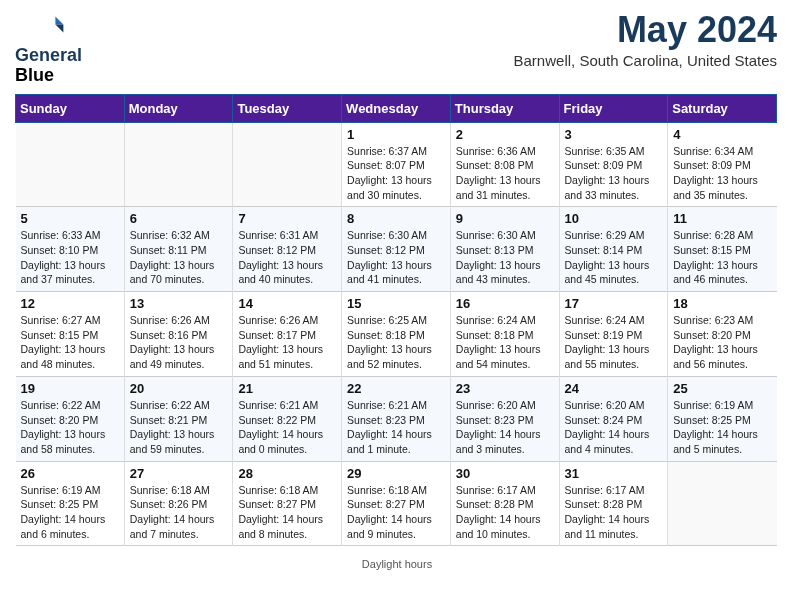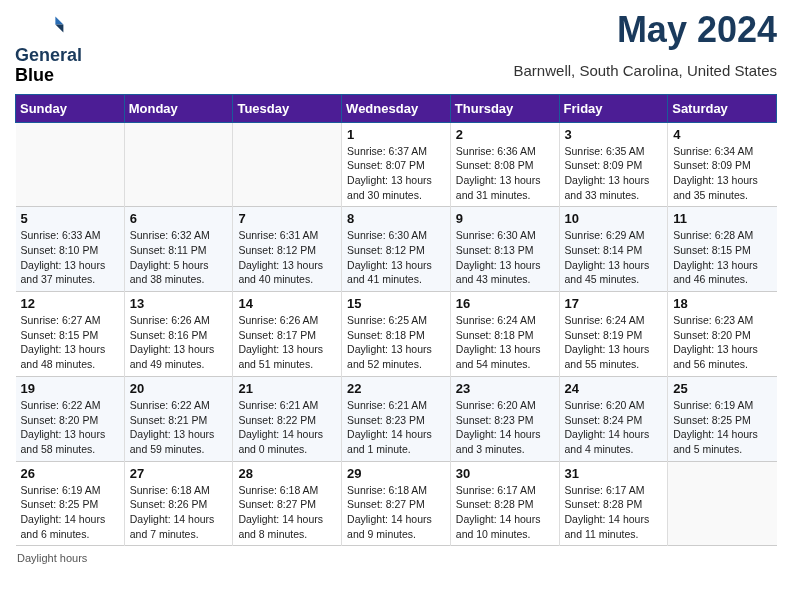--- a/index.html
+++ b/index.html
@@ -40,21 +40,21 @@
     }
     .main-title {
       font-size: 36px;
       font-weight: bold;
       color: #1a3a5c;
       line-height: 1.1;
     }
     .subtitle {
       font-size: 15px;
       color: #333;
-      margin-top: 12px;
+      margin-top: 2px;
     }
     table {
       width: 100%;
       border-collapse: collapse;
       font-size: 11px;
     }
     thead tr th {
       background-color: #4c1d95;
       color: #fff;
       padding: 6px 4px;
@@ -87,24 +87,24 @@
       display: block;
       margin-bottom: 2px;
     }
     .cell-text {
       color: #222;
       font-size: 10.5px;
       line-height: 1.4;
     }
     .empty { background: #f9f9f9; }
     .footer {
-      margin-top: 6px;
+      margin-top: 12px;
       font-size: 11px;
       color: #555;
-      text-align: left;
+      text-align: center;
       padding-left: 2px;
     }
   </style>
 </head>
 <body>
 
 <div class="header">
   <div class="logo">
     <svg class="logo-icon" viewBox="0 0 40 40">
       <polygon points="28,8 38,18 28,18" fill="#2a6db5"></polygon>
@@ -167,21 +167,21 @@
         <td>
           <span class="day-num">5</span>
           <div class="cell-text">Sunrise: 6:33 AM</div>
           <div class="cell-text">Sunset: 8:10 PM</div>
           <div class="cell-text">Daylight: 13 hours and 37 minutes.</div>
         </td>
         <td>
           <span class="day-num">6</span>
           <div class="cell-text">Sunrise: 6:32 AM</div>
           <div class="cell-text">Sunset: 8:11 PM</div>
-          <div class="cell-text">Daylight: 5 hours and 38 minutes.</div>
+          <div class="cell-text">Daylight: 13 hours and 70 minutes.</div>
         </td>
         <td>
           <span class="day-num">7</span>
           <div class="cell-text">Sunrise: 6:31 AM</div>
           <div class="cell-text">Sunset: 8:12 PM</div>
           <div class="cell-text">Daylight: 13 hours and 40 minutes.</div>
         </td>
         <td>
           <span class="day-num">8</span>
           <div class="cell-text">Sunrise: 6:30 AM</div>

